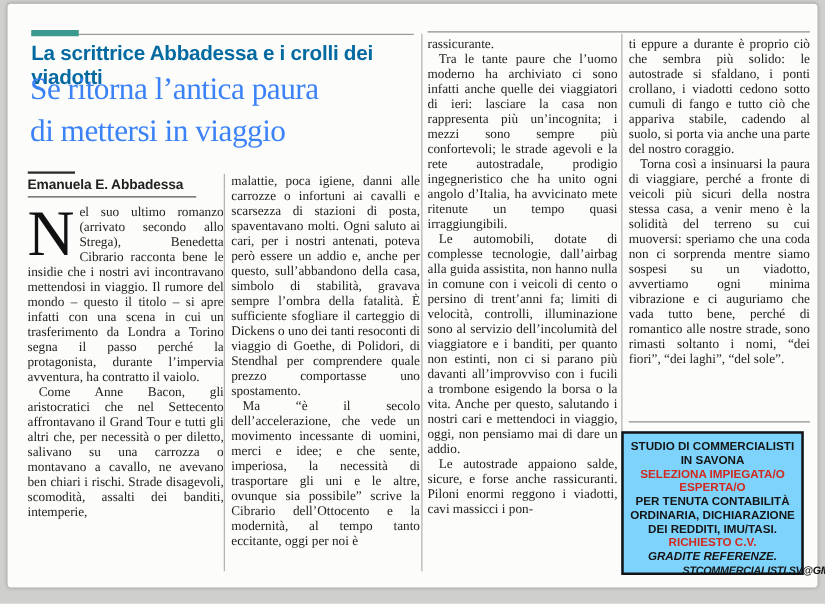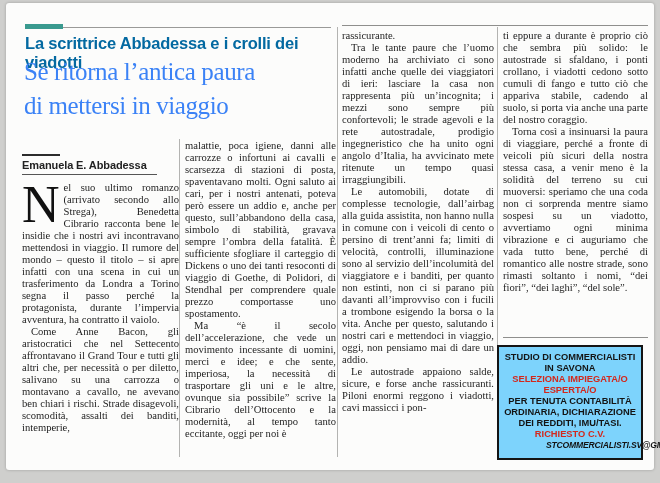--- a/index.html
+++ b/index.html
@@ -25,21 +25,21 @@
     position:absolute;left:19px;top:31px;width:330px;
     font-family:"Liberation Sans", sans-serif;font-weight:bold;
     font-size:16.5px;color:#0369a1;letter-spacing:-0.2px;
   }
   .headline{
     position:absolute;left:18px;top:52px;width:330px;
     font-family:"Liberation Serif", serif;font-weight:normal;
     font-size:25px;line-height:34px;color:#3b82f6;letter-spacing:-0.4px;
   }
   
-  .byline-block{margin:17px 0 7px 0;}
+  .byline-block{margin:0 0 7px 0;}
   .byline-topline{width:38px;height:2px;background:#2c2c2c;margin-bottom:3px;}
   .byline-name{
     font-family:"Liberation Sans", sans-serif;font-weight:bold;
     font-size:11px;color:#222;letter-spacing:-0.1px;
   }
   .byline-underline{width:86%;height:1px;background:#555;margin-top:3px;}
   
   .col{
     position:absolute;
     font-size:10.6px;line-height:12px;color:#1d1d1d;
@@ -129,16 +129,17 @@
 
   <div class="ad-rule"></div>
 
   <div class="ad-box">
     <div>STUDIO DI COMMERCIALISTI</div>
     <div>IN SAVONA</div>
     <div class="ad-red">SELEZIONA IMPIEGATA/O</div>
     <div class="ad-red">ESPERTA/O</div>
     <div>PER TENUTA CONTABILITÀ ORDINARIA, DICHIARAZIONE DEI REDDITI, IMU/TASI.</div>
     <div class="ad-red">RICHIESTO C.V.</div>
+    <div class="ad-italic">GRADITE REFERENZE.</div>
     <div class="ad-email">STCOMMERCIALISTI.SV@GMAIL.COM</div>
   </div>
 
 </div>
 
 </body></html>

